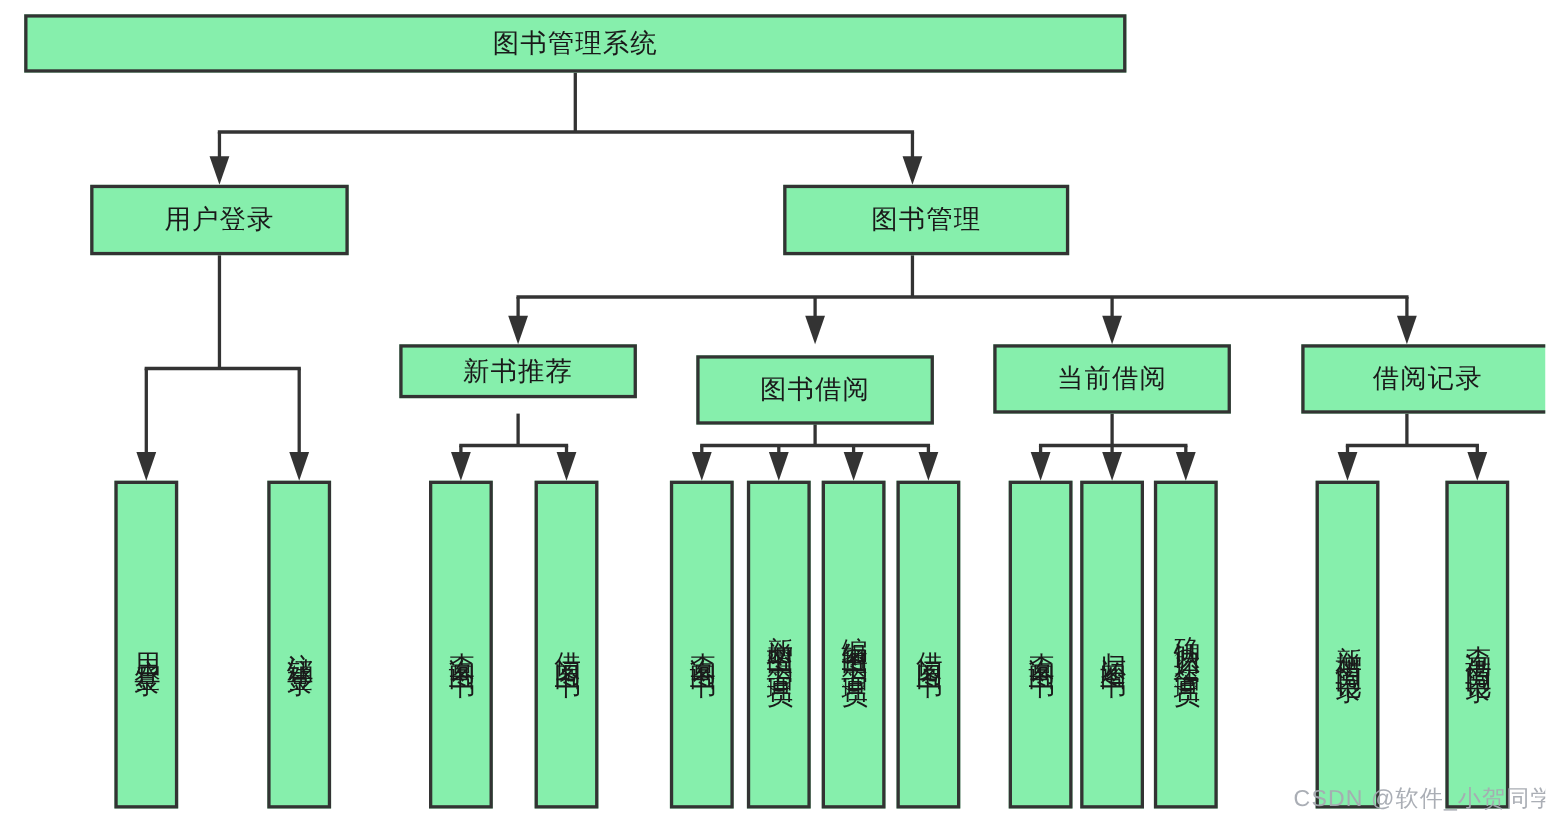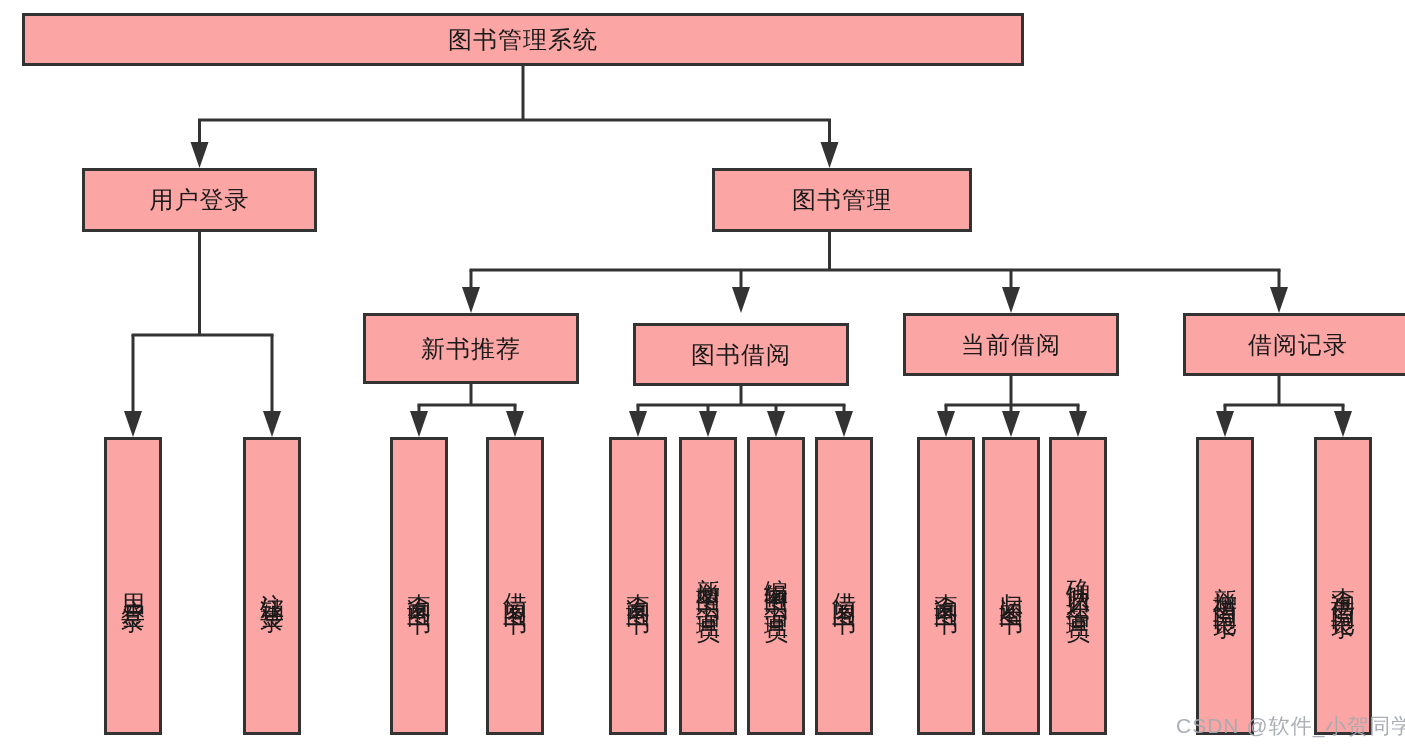--- a/index.html
+++ b/index.html
@@ -13,21 +13,21 @@
   }
   #connectors {
     position: absolute;
     left: 0; top: 0;
     width: 1405px; height: 747px;
   }
   .node {
     position: absolute;
     box-sizing: border-box;
     border: 3px solid #333333;
-    background: #fca5a5;
+    background: #86efac;
     display: flex;
     align-items: center;
     justify-content: center;
     color: #1a1a1a;
     text-align: center;
   }
   .node.h {
     font-size: 24px;
     letter-spacing: 1px;
     line-height: 1;
@@ -106,21 +106,21 @@
       <polygon points="1216,411 1234,411 1225,437" fill="#333333"></polygon>
       <line x1="1343" y1="405" x2="1343" y2="415" stroke="#333333" stroke-width="3"></line>
       <polygon points="1334,411 1352,411 1343,437" fill="#333333"></polygon>
     </svg>
   <div id="watermark">CSDN @软件_小贺同学</div>
 <div class="node h" style="left: 22px; top: 13px; width: 1002px; height: 53px;">图书管理系统</div>
     <div class="node h" style="left: 82px; top: 168px; width: 235px; height: 64px;">用户登录</div>
     <div class="node v" style="left: 104px; top: 437px; width: 58px; height: 298px;">用户登录</div>
     <div class="node v" style="left: 243px; top: 437px; width: 58px; height: 298px;">注销登录</div>
     <div class="node h" style="left: 712px; top: 168px; width: 260px; height: 64px;">图书管理</div>
-    <div class="node h" style="left: 363px; top: 313px; width: 216px; height: 71px;">新书推荐</div>
+    <div class="node h" style="left: 363px; top: 313px; width: 216px; height: 49px;">新书推荐</div>
     <div class="node v" style="left: 390px; top: 437px; width: 58px; height: 298px;">查询图书</div>
     <div class="node v" style="left: 486px; top: 437px; width: 58px; height: 298px;">借阅图书</div>
     <div class="node h" style="left: 633px; top: 323px; width: 216px; height: 63px;">图书借阅</div>
     <div class="node v" style="left: 609px; top: 437px; width: 58px; height: 298px;">查询图书</div>
     <div class="node v" style="left: 679px; top: 437px; width: 58px; height: 298px;">新增图书（管理员）</div>
     <div class="node v" style="left: 747px; top: 437px; width: 58px; height: 298px;">编辑图书（管理员）</div>
     <div class="node v" style="left: 815px; top: 437px; width: 58px; height: 298px;">借阅图书</div>
     <div class="node h" style="left: 903px; top: 313px; width: 216px; height: 63px;">当前借阅</div>
     <div class="node v" style="left: 917px; top: 437px; width: 58px; height: 298px;">查询图书</div>
     <div class="node v" style="left: 982px; top: 437px; width: 58px; height: 298px;">归还图书</div>

